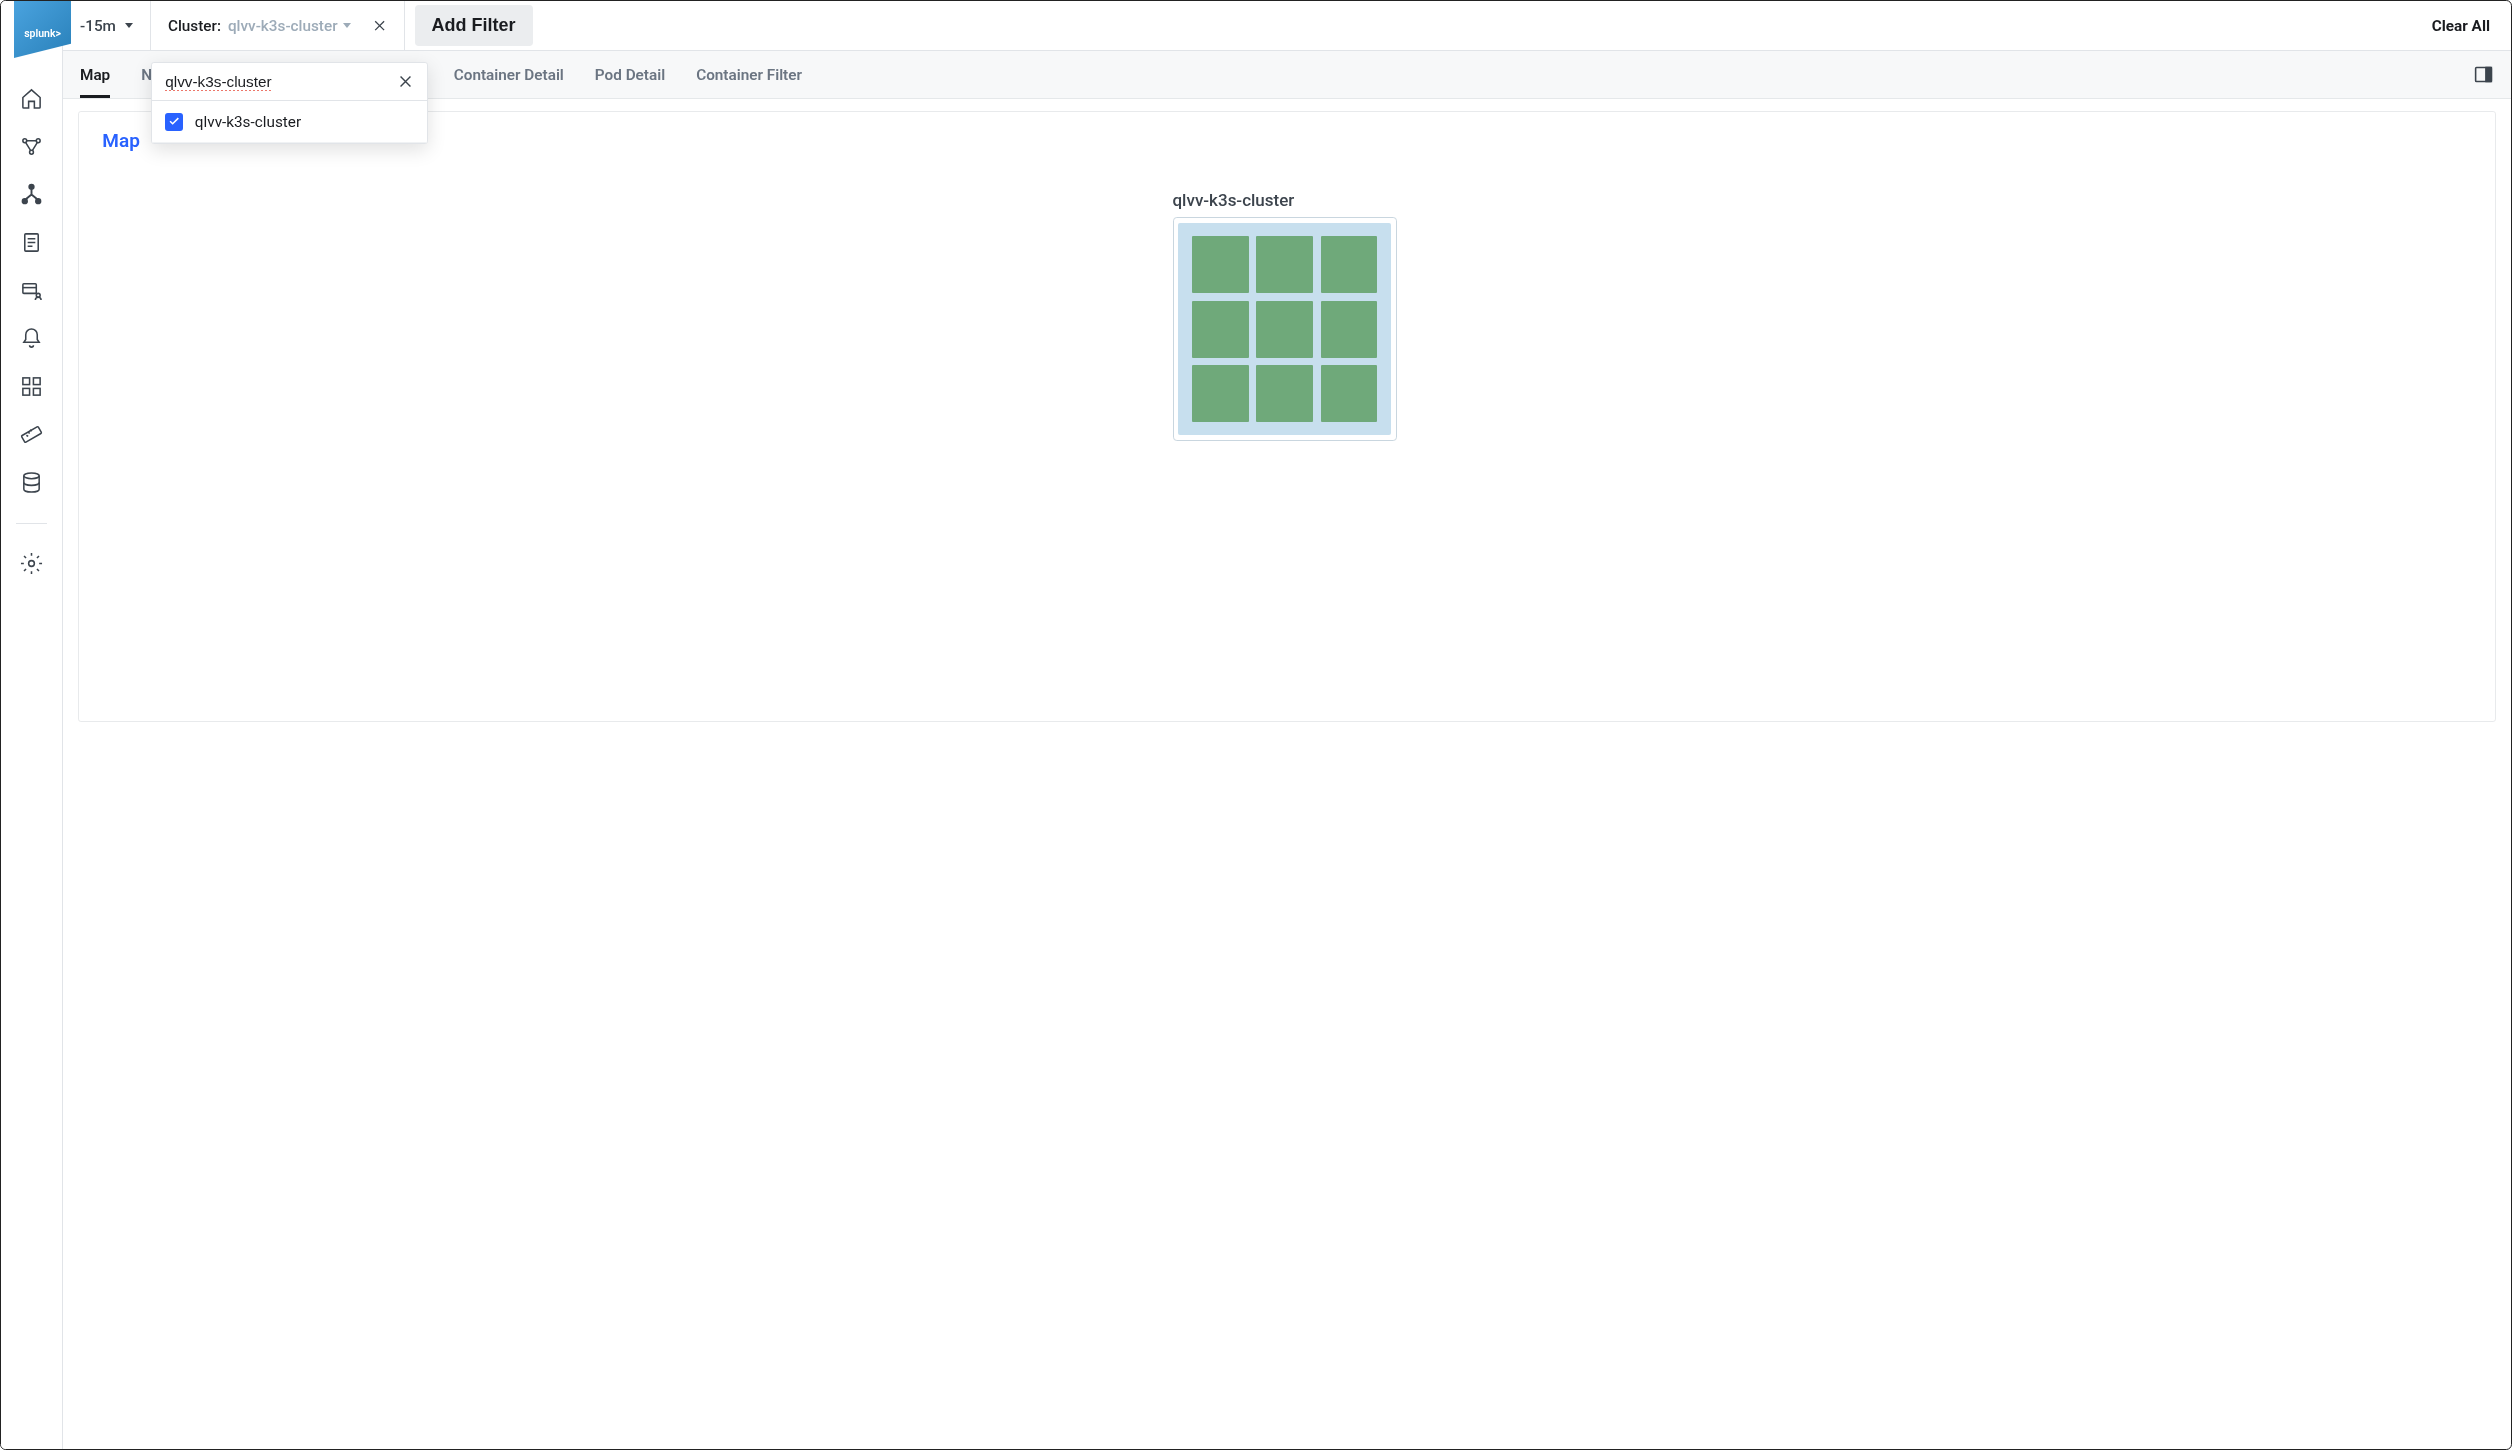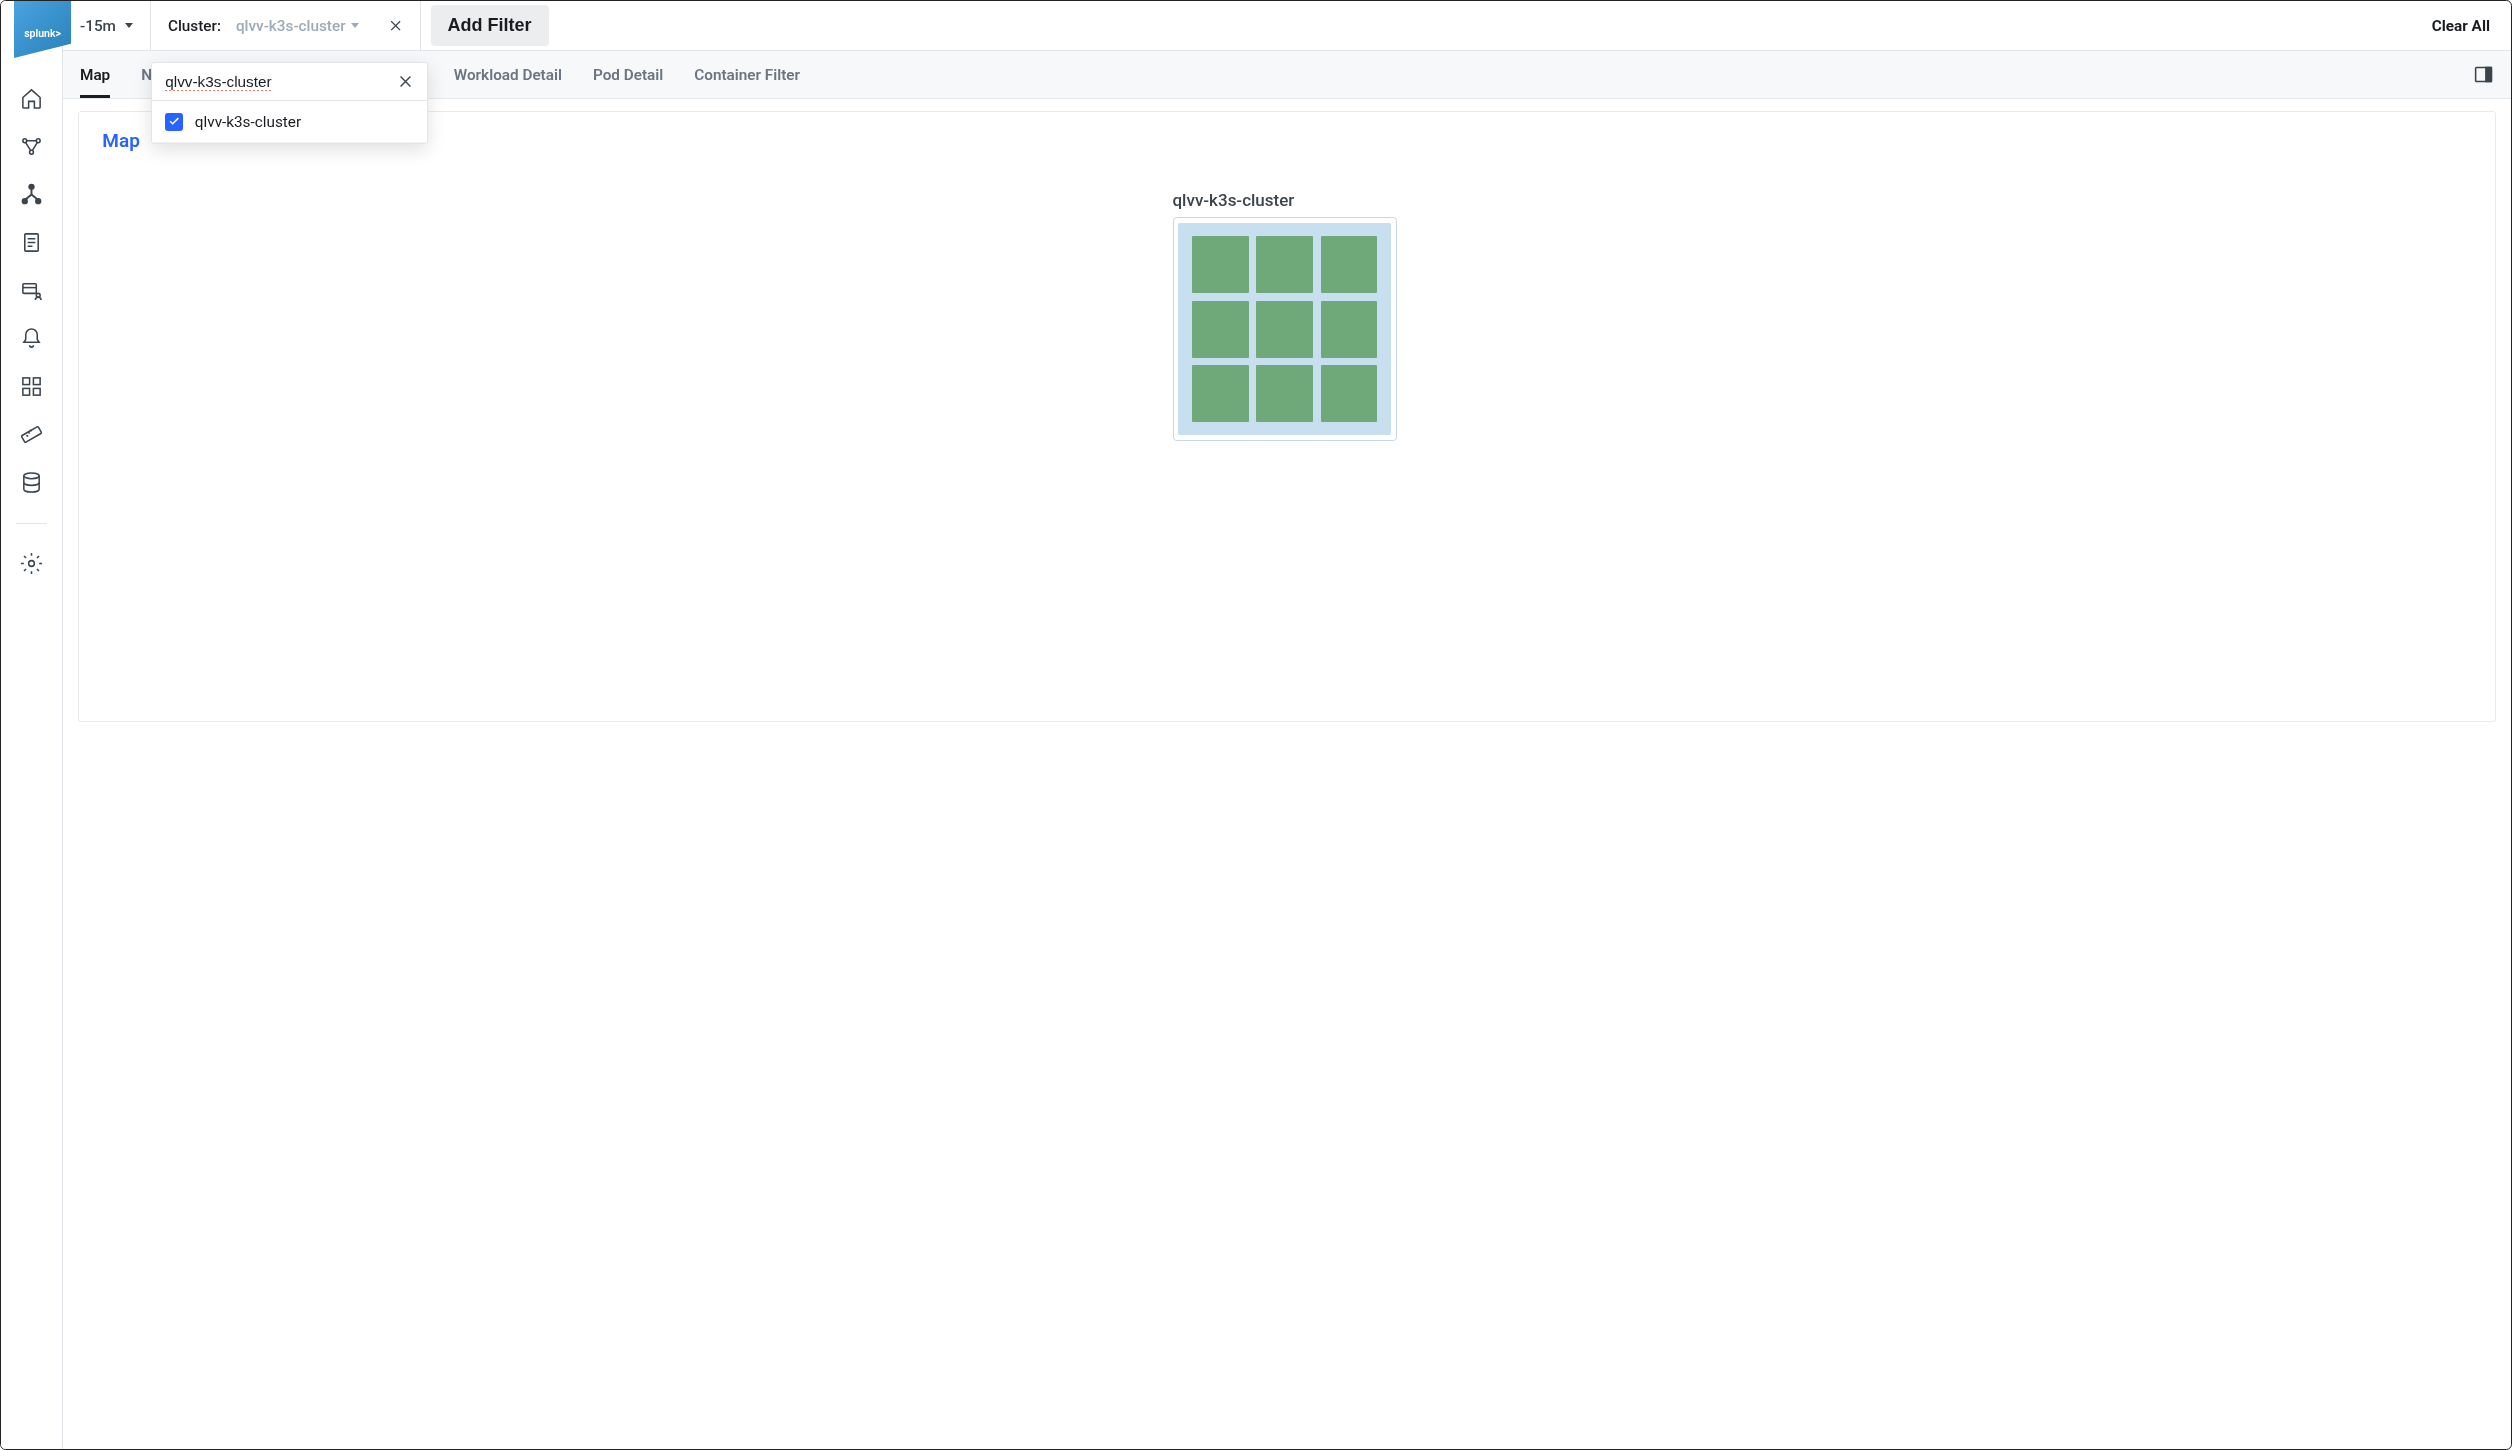--- a/index.html
+++ b/index.html
@@ -118,21 +118,21 @@
       border-right: 1px solid #e1e4e8;
       cursor: pointer;
       font-size: 15.3px;
       font-weight: 500;
     }
     .cluster-filter {
       height: 100%;
       padding: 0 17px;
       display: flex;
       align-items: center;
-      gap: 15px;
+      gap: 7px;
       border-right: 1px solid #e1e4e8;
       font-size: 15.3px;
       position: relative;
     }
     .cluster-label { color: #1a1c20; font-weight: 500; }
     .cluster-value { color: #9dabb8; font-weight: 500; cursor: pointer; display: flex; align-items: center; gap: 5.7px; }
     .clear-filter {
       margin-left: 13.4px;
       cursor: pointer;
       color: #3c444d;
@@ -427,21 +427,21 @@
         </div>
       </div>
       <button class="add-filter-btn">Add Filter</button>
       <span class="clear-all">Clear All</span>
     </div>
 
     <div class="tabs-bar">
       <div class="tab active">Map</div>
       <div class="tab" style="width:11.5px;overflow:hidden;">N</div>
       <div style="width:239px;"></div>
-      <div class="tab">Workload Detail</div>
+      <div class="tab">Container Detail</div>
       <div class="tab">Pod Detail</div>
       <div class="tab">Container Filter</div>
       <div class="panel-toggle">
         <svg width="21" height="21" viewBox="0 0 24 24" stroke="#3c444d" fill="none" stroke-width="1.8">
             <rect x="3" y="4" width="18" height="16" rx="1"></rect>
             <path d="M15 4v16" stroke-width="1.8"></path>
             <rect x="15" y="4" width="6" height="16" fill="#3c444d"></rect>
           </svg>
       </div>
     </div>

